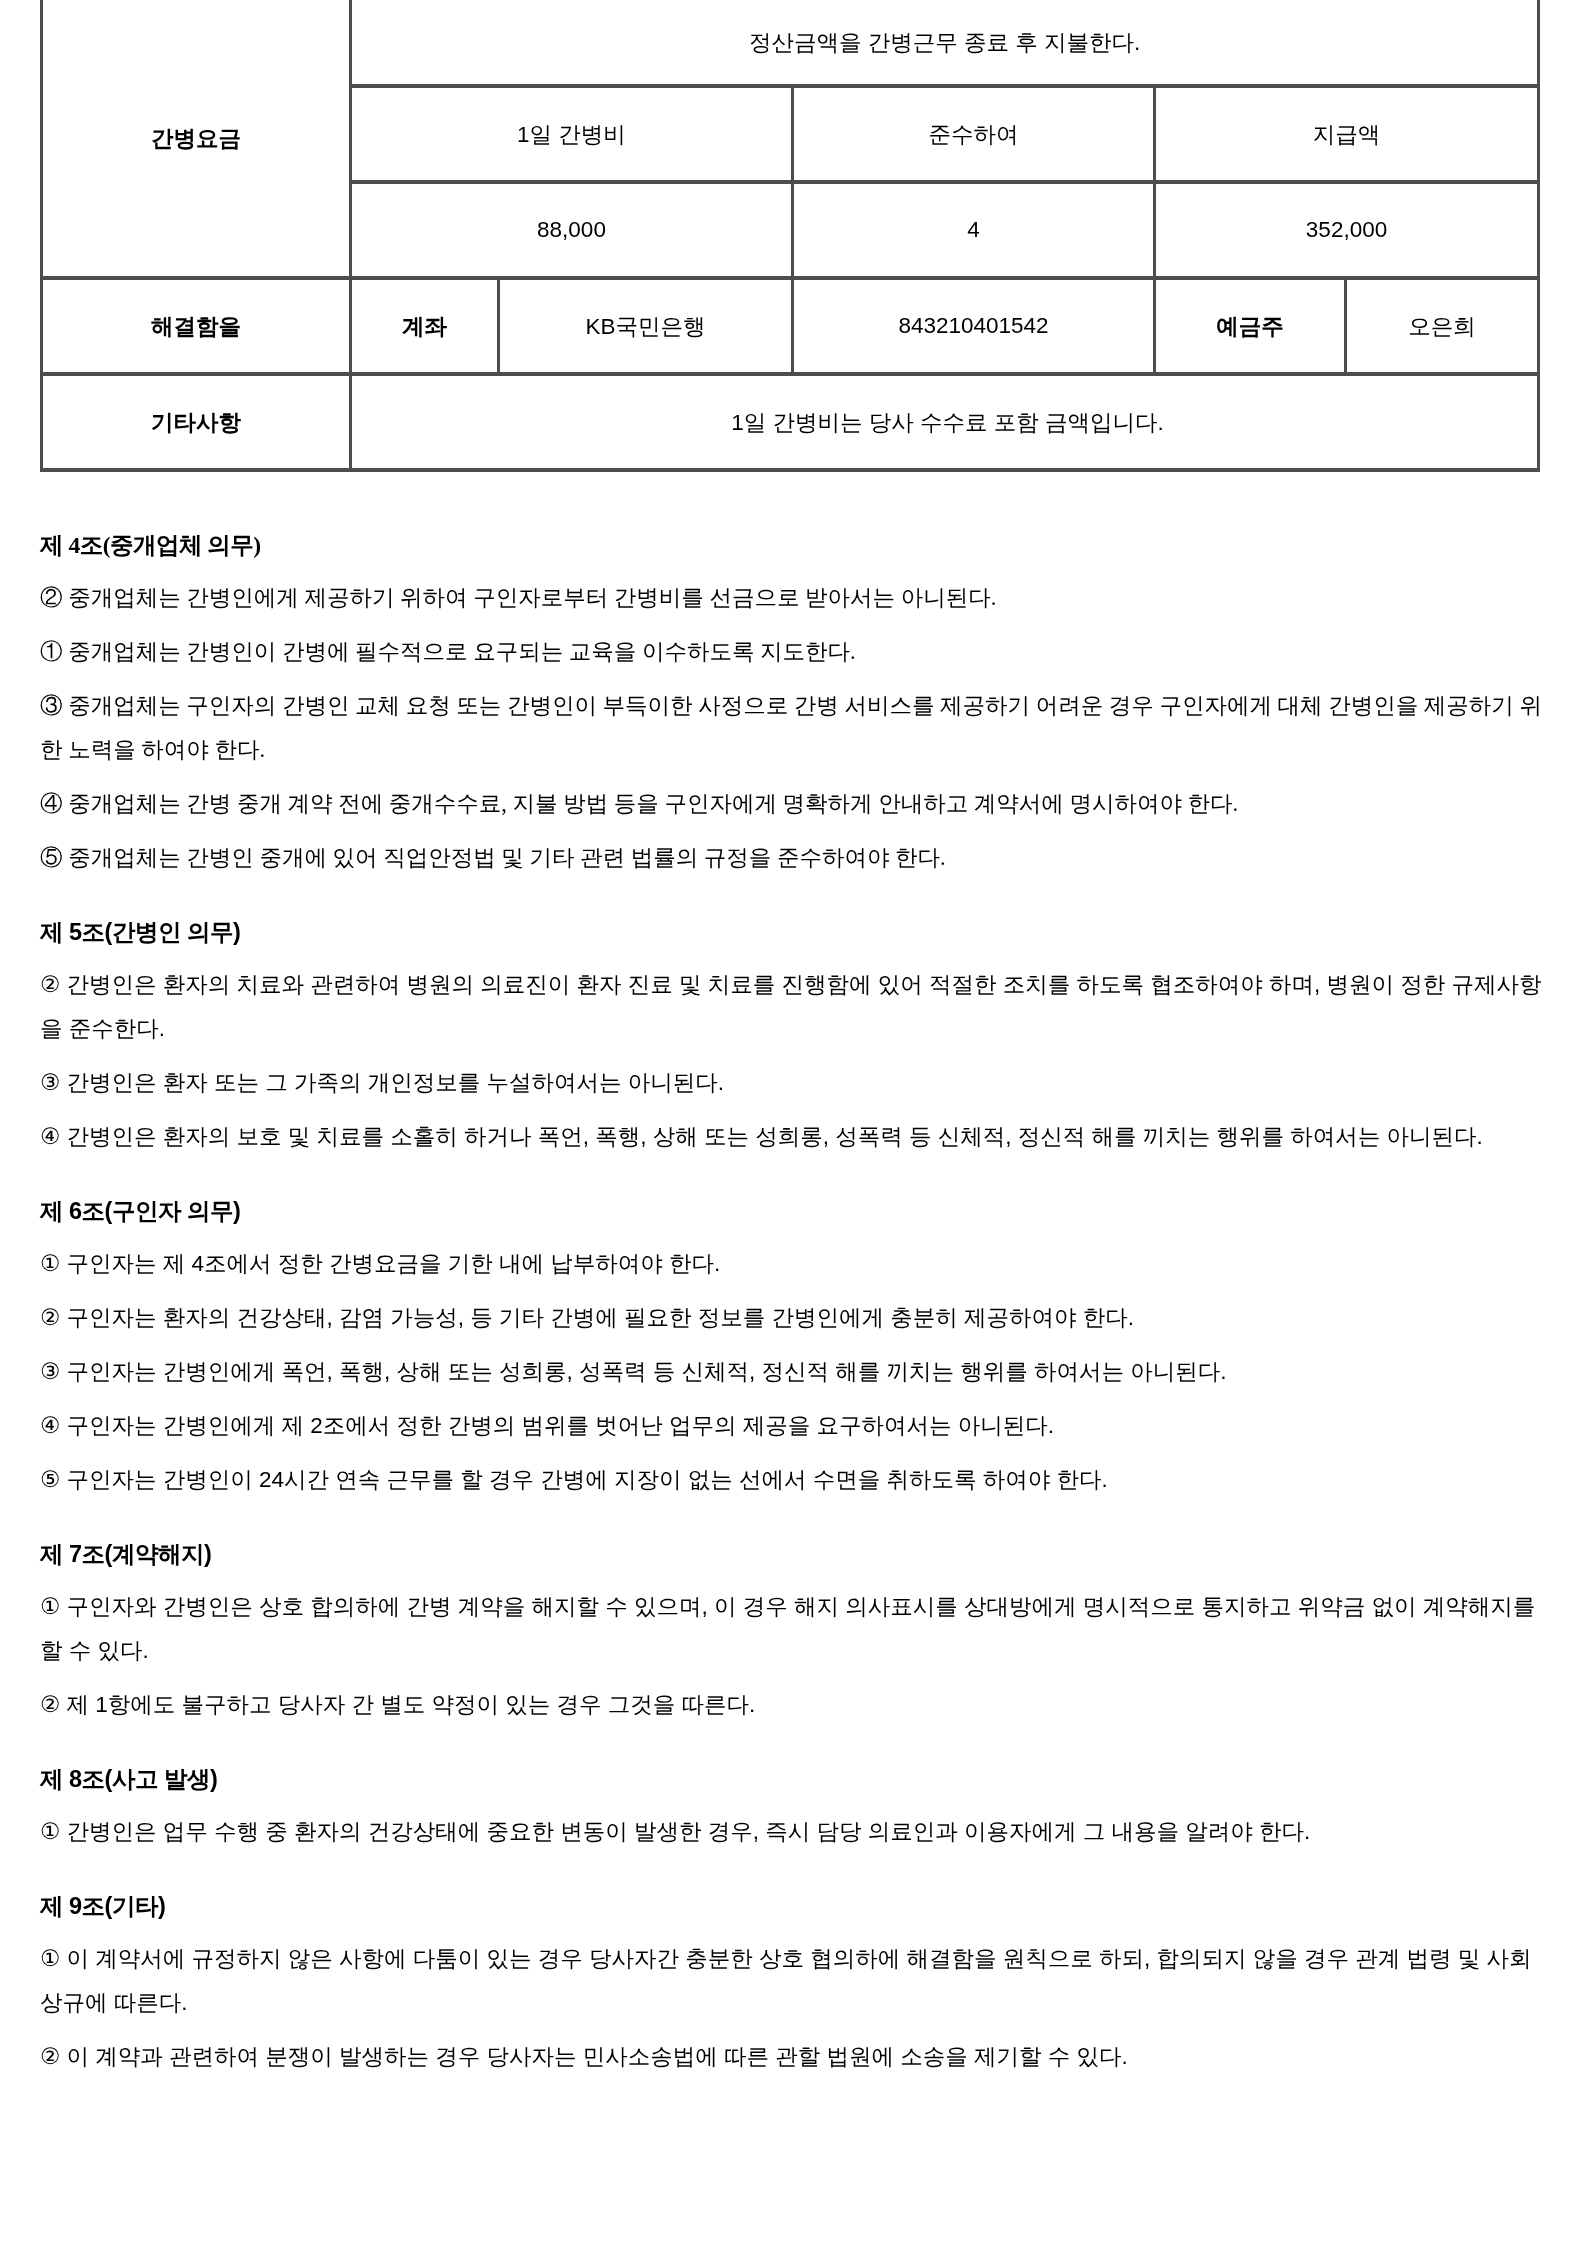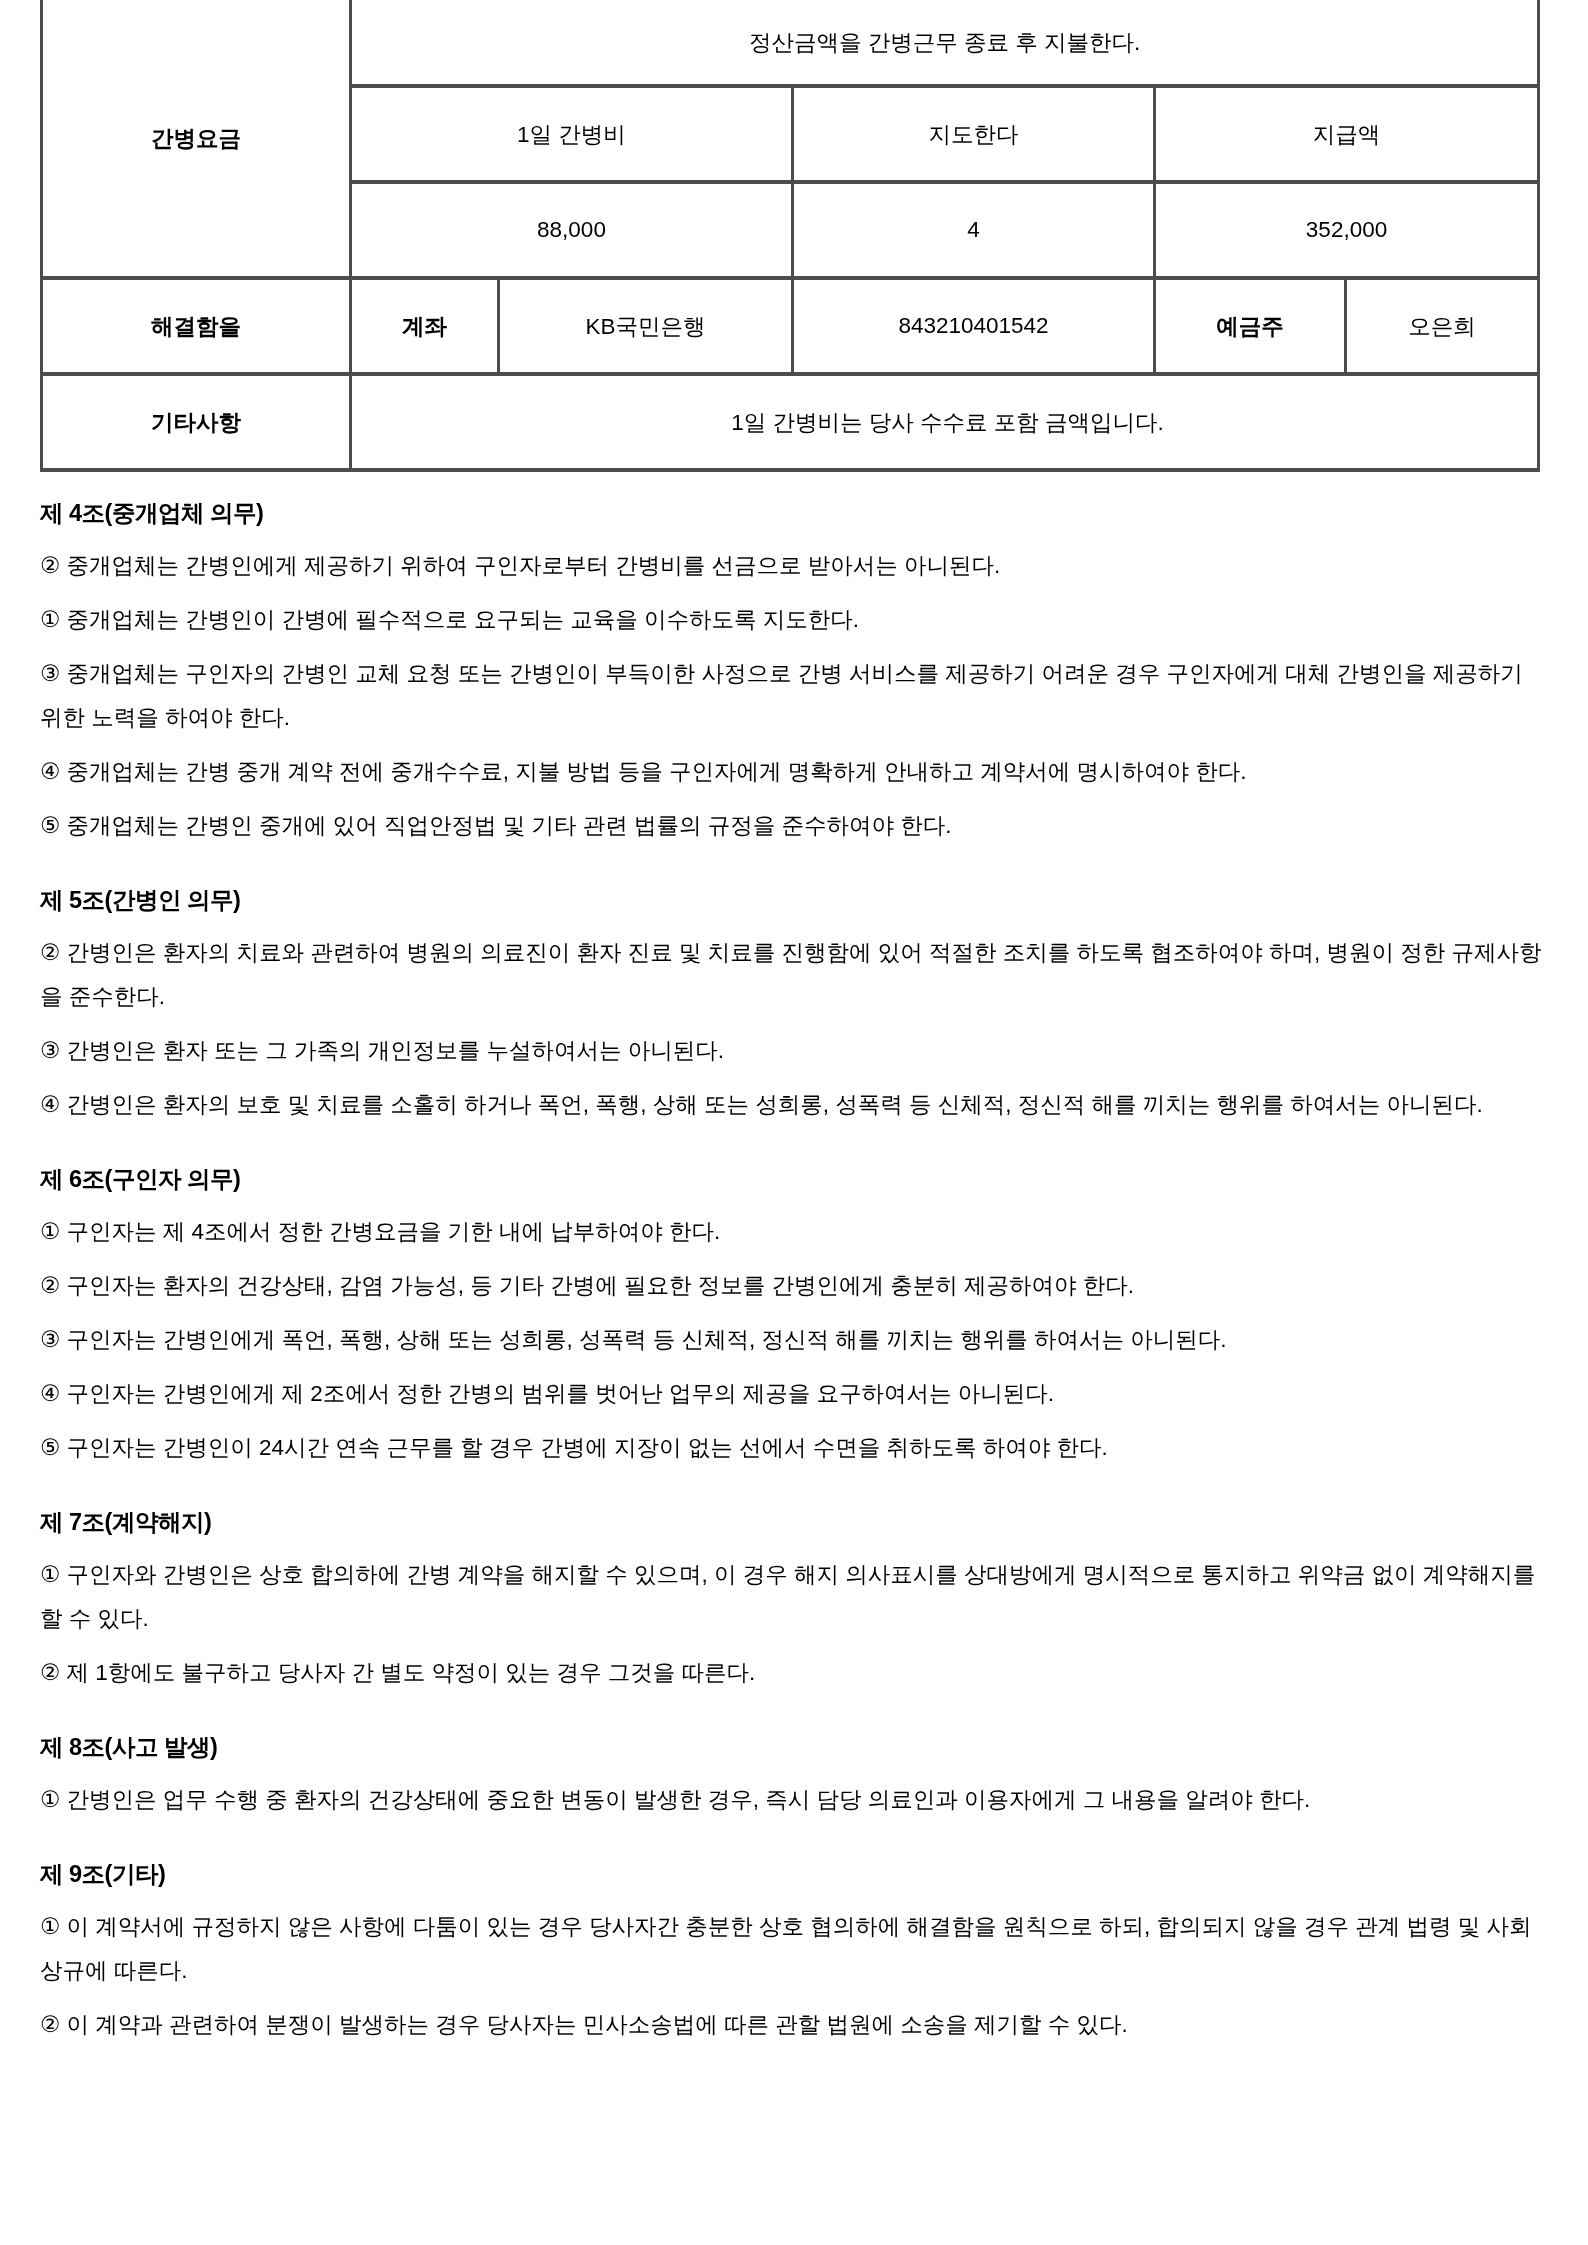--- a/index.html
+++ b/index.html
@@ -48,21 +48,21 @@
     height: 60px;
   }
   table.fee-table .lbl { font-weight: 700; }
   table.fee-table td.left {
     text-align: center;
     padding-left: 18px;
   }
 
   
   section.clause { margin-top: 35px; }
-  section.clause.first { margin-top: 24px; }
+  section.clause.first { margin-top: 56px; font-family: Liberation Serif, serif; }
   section.clause h2 {
     font-size: 23.5px;
     font-weight: 700;
     line-height: 34px;
     margin: 0 0 14px 0;
     letter-spacing: -0.5px;
   }
   section.clause p {
     font-size: 22.5px;
     font-weight: 400;
@@ -85,21 +85,21 @@
       <col style="width:191px">
       <col style="width:193px">
     </colgroup>
     <tbody>
       <tr class="row-clipped">
         <th class="lbl" rowspan="3">간병요금</th>
         <td colspan="5">정산금액을 간병근무 종료 후 지불한다.</td>
       </tr>
       <tr>
         <td colspan="2">1일 간병비</td>
-        <td>지도한다</td>
+        <td>준수하여</td>
         <td colspan="2">지급액</td>
       </tr>
       <tr>
         <td colspan="2">88,000</td>
         <td>4</td>
         <td colspan="2">352,000</td>
       </tr>
       <tr>
         <th class="lbl">해결함을</th>
         <th class="lbl">계좌</th>

